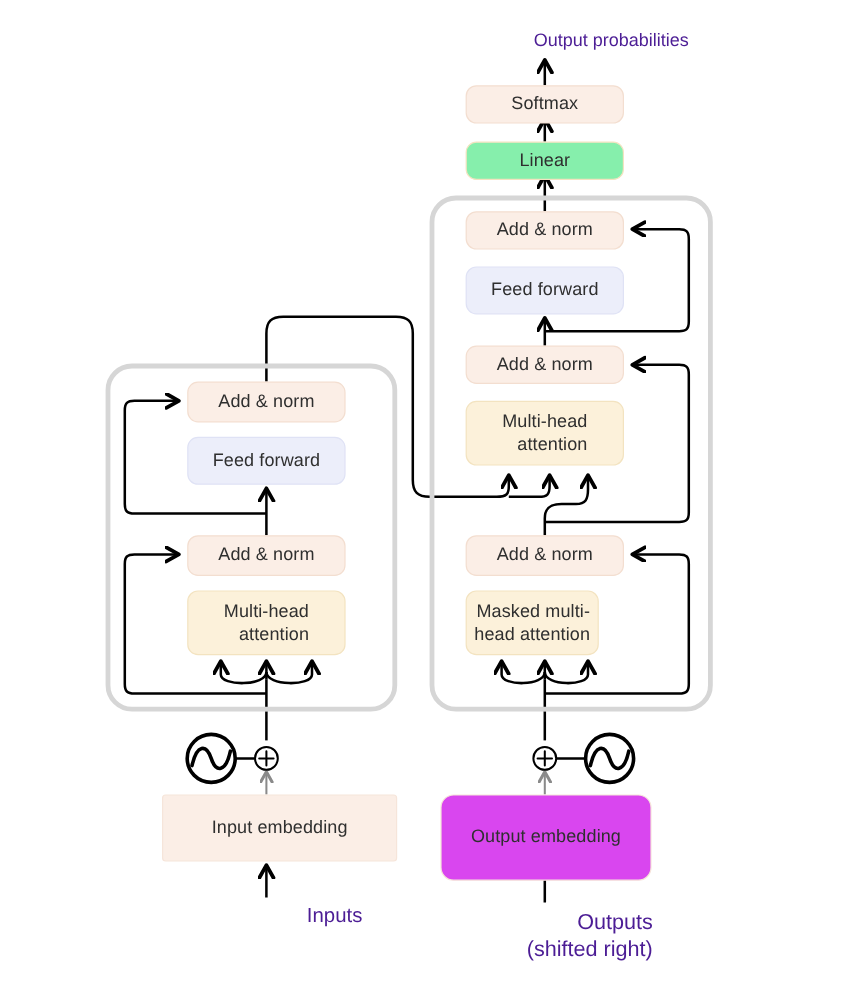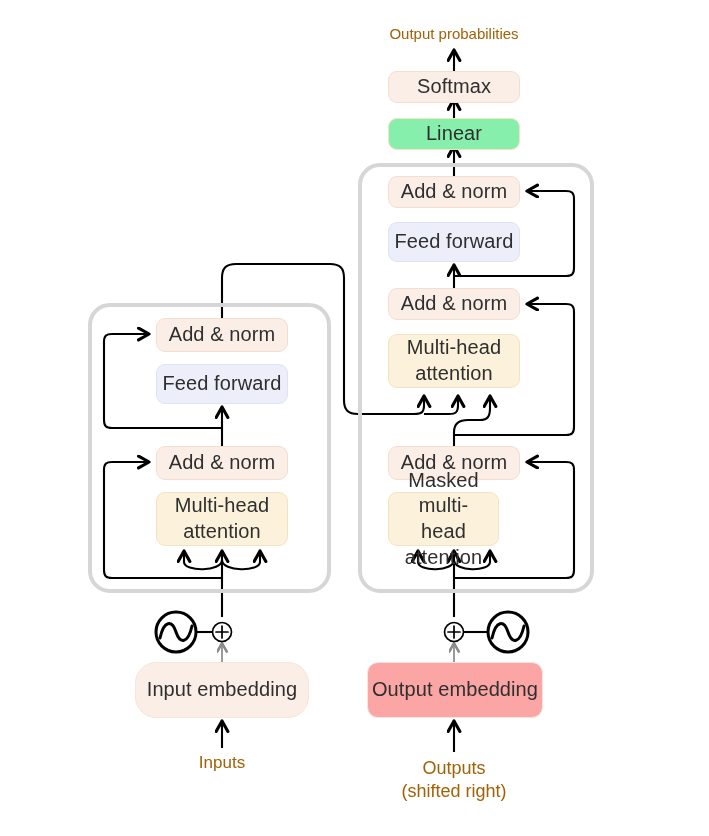--- a/index.html
+++ b/index.html
@@ -26,40 +26,40 @@
     width: 709px;
     height: 836px;
     pointer-events: none;
   }
   .node {
     position: absolute;
     box-sizing: border-box;
     display: flex;
     align-items: center;
     justify-content: center;
-    text-align: center;
+    text-align: right;
     border-radius: 9px;
-    font-size: 20px;
+    font-size: 15px;
     line-height: 1.28;
     letter-spacing: 0.1px;
     color: #2f2f2f;
     z-index: 3;
   }
   .group-box {
     position: absolute;
     box-sizing: border-box;
     border: 4px solid #d6d6d6;
     border-radius: 22px;
     background: transparent;
     z-index: 1;
   }
   .plain-label {
     position: absolute;
-    text-align: center;
-    color: #a16207;
+    text-align: right;
+    color: #4c1d95;
     z-index: 3;
     white-space: pre-line;
   }
   .pe-circle {
     position: absolute;
     z-index: 4;
   }
 </style>
 </head>
 <body>
@@ -200,25 +200,25 @@
   <div class="node" style="left:156px; top:364px; width:132px; height:40px;
               background:#eceefa; border:1px solid #dfe2f5;">Feed forward</div>
 
   <div class="node" style="left:156px; top:446px; width:132px; height:34px;
               background:#fbeee6; border:1px solid #f3ded0;">Add &amp; norm</div>
 
   <div class="node" style="left:156px; top:492px; width:132px; height:54px;
               background:#fcf1da; border:1px solid #f3e3c0; white-space:pre-line;">Multi-head
 attention</div>
 
-  <div class="node" style="left:135px; top:662px; width:174px; height:56px;
-              background:#fbeee6; border:1px solid #f6e5da; border-radius:21px;">Input embedding</div>
-
-  <div class="node" style="left:367px; top:662px; width:176px; height:56px;
-              background:#fca5a5; border:1px solid #f6e5da; border-radius:11px;">Output embedding</div>
+  <div class="node" style="left:135px; top:662px; width:196px; height:56px;
+              background:#fbeee6; border:1px solid #f6e5da; border-radius:3px;">Input embedding</div>
+
+  <div class="node" style="left:367px; top:662px; width:176px; height:72px;
+              background:#d946ef; border:1px solid #f6e5da; border-radius:11px;">Output embedding</div>
 
   <div class="plain-label" style="left:334px; top:25px; width:240px; font-size:15px;">Output probabilities</div>
 
   <div class="plain-label" style="left:142px; top:753px; width:160px; font-size:17px;">Inputs</div>
 
   <div class="plain-label" style="left:364px; top:757px; width:180px; font-size:18px; line-height:1.28;">Outputs
 (shifted right)</div>
 
 </div>
 

